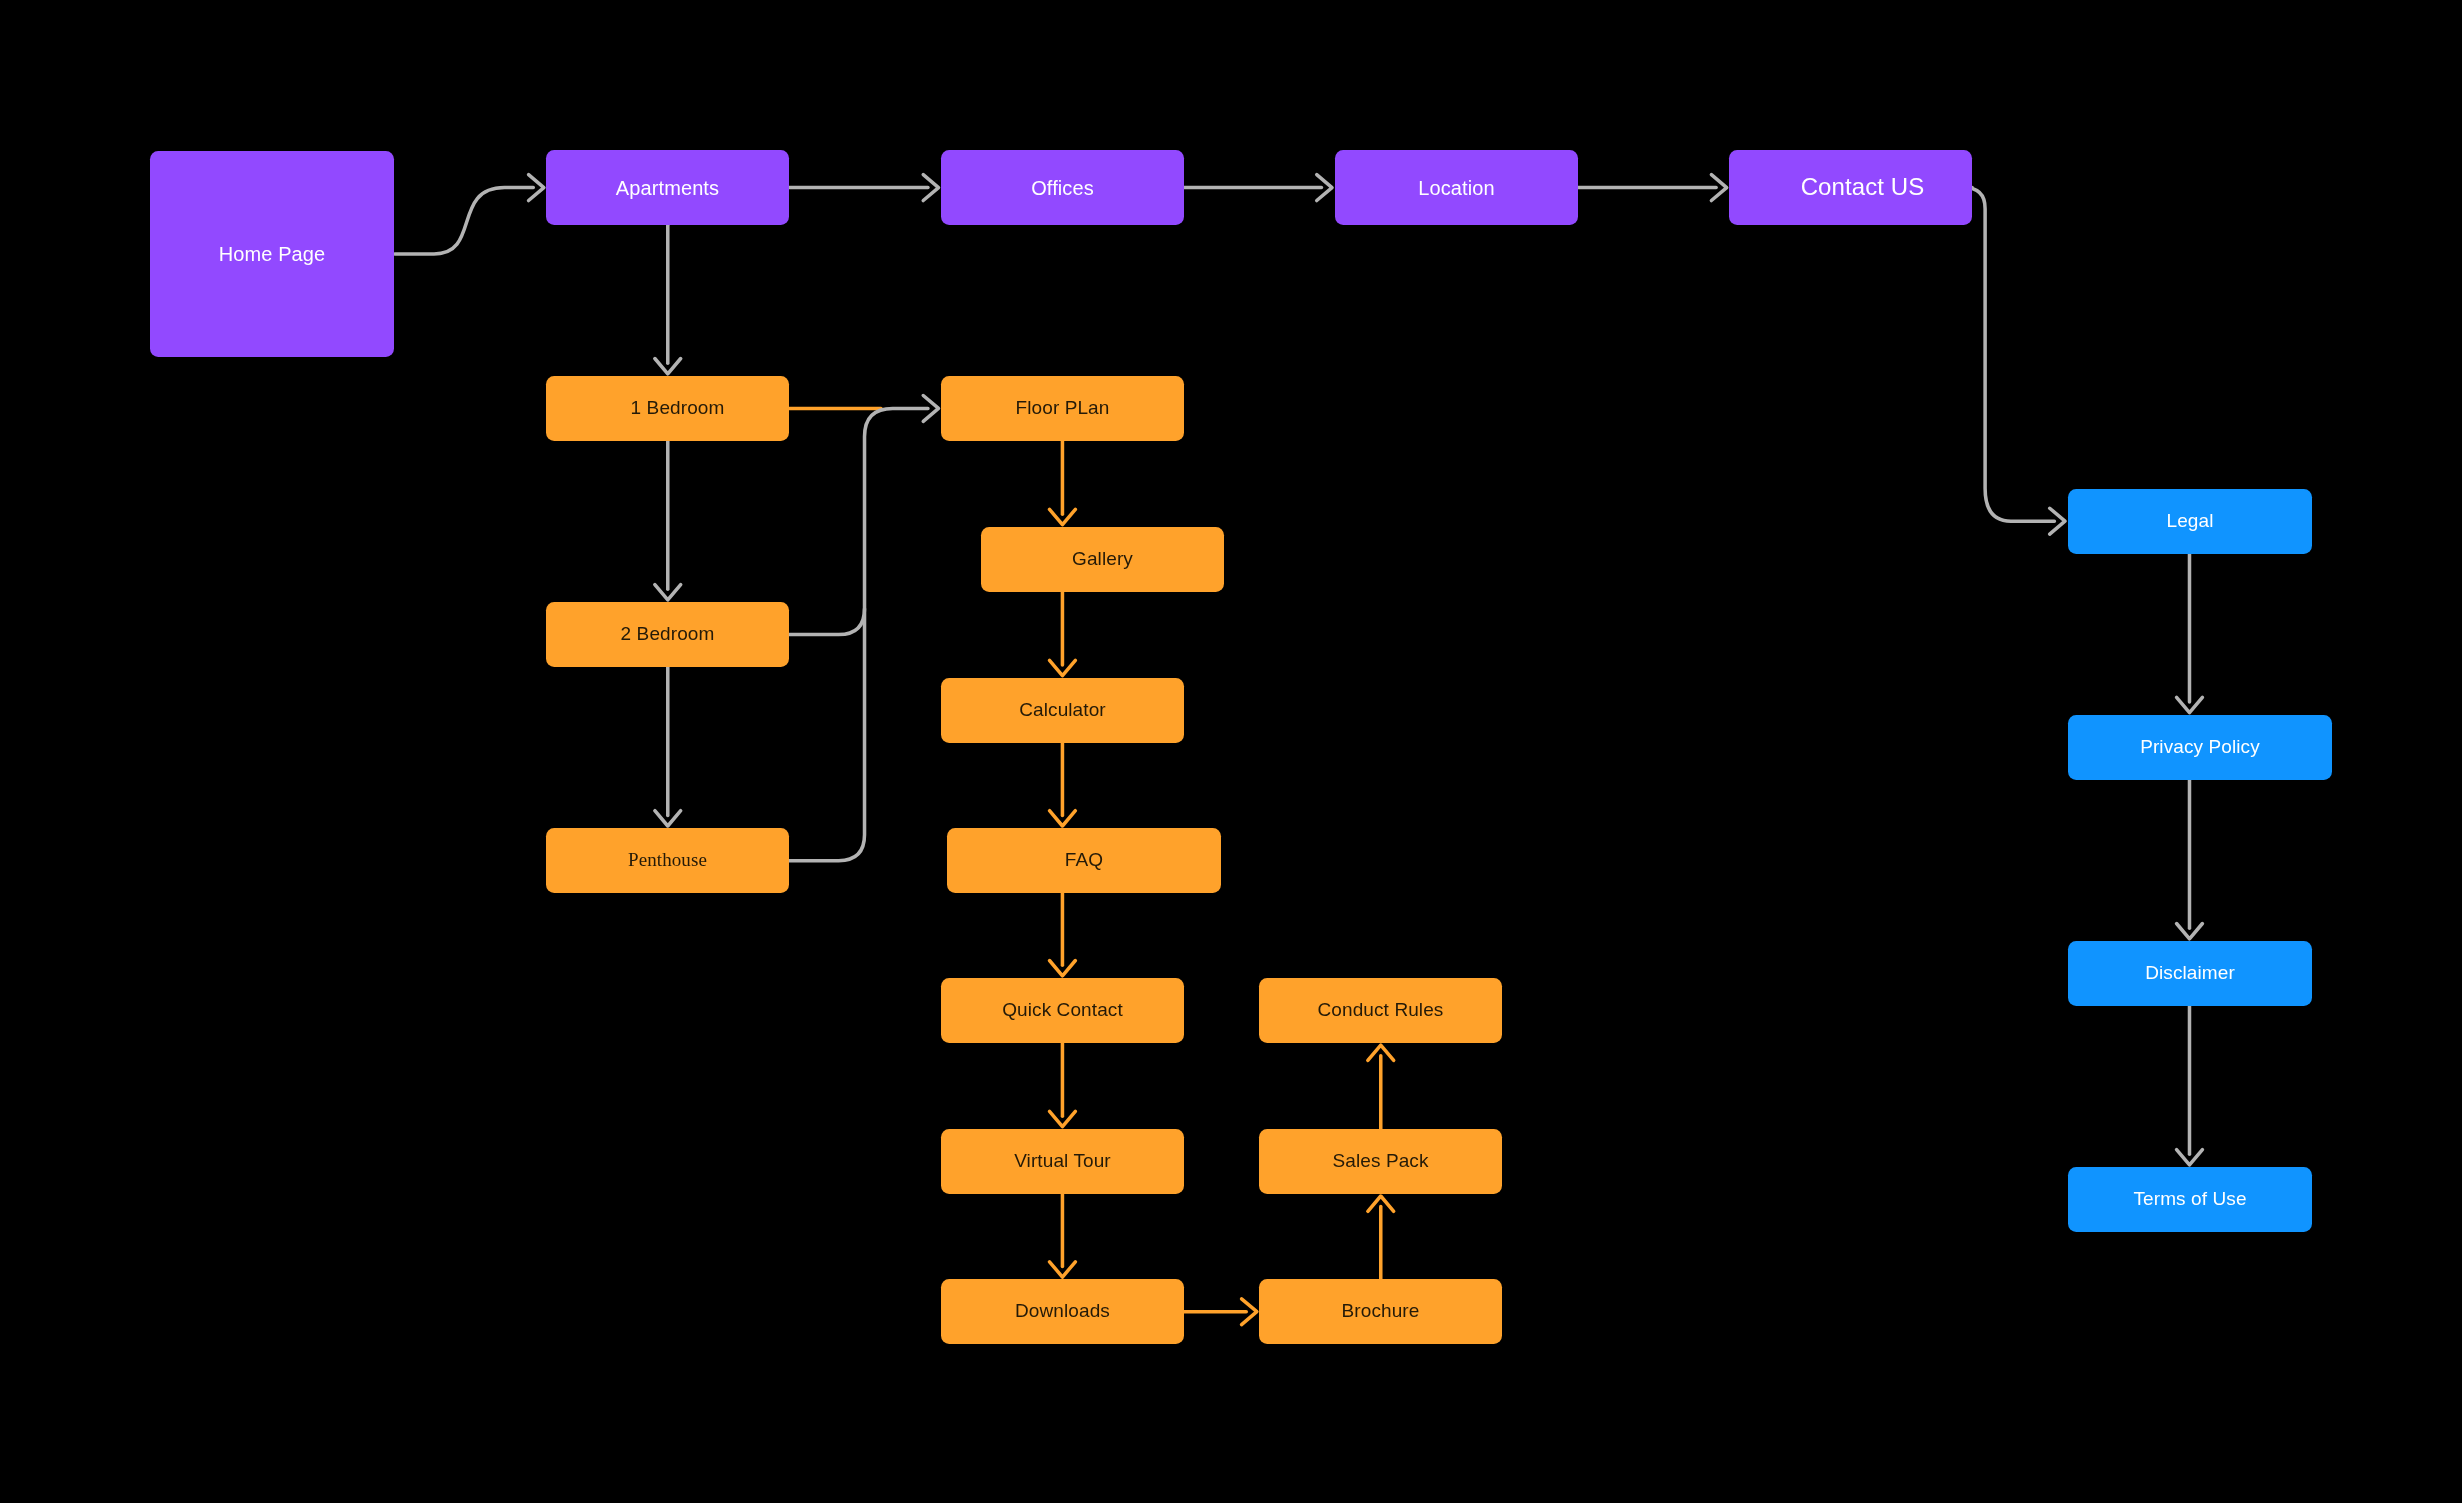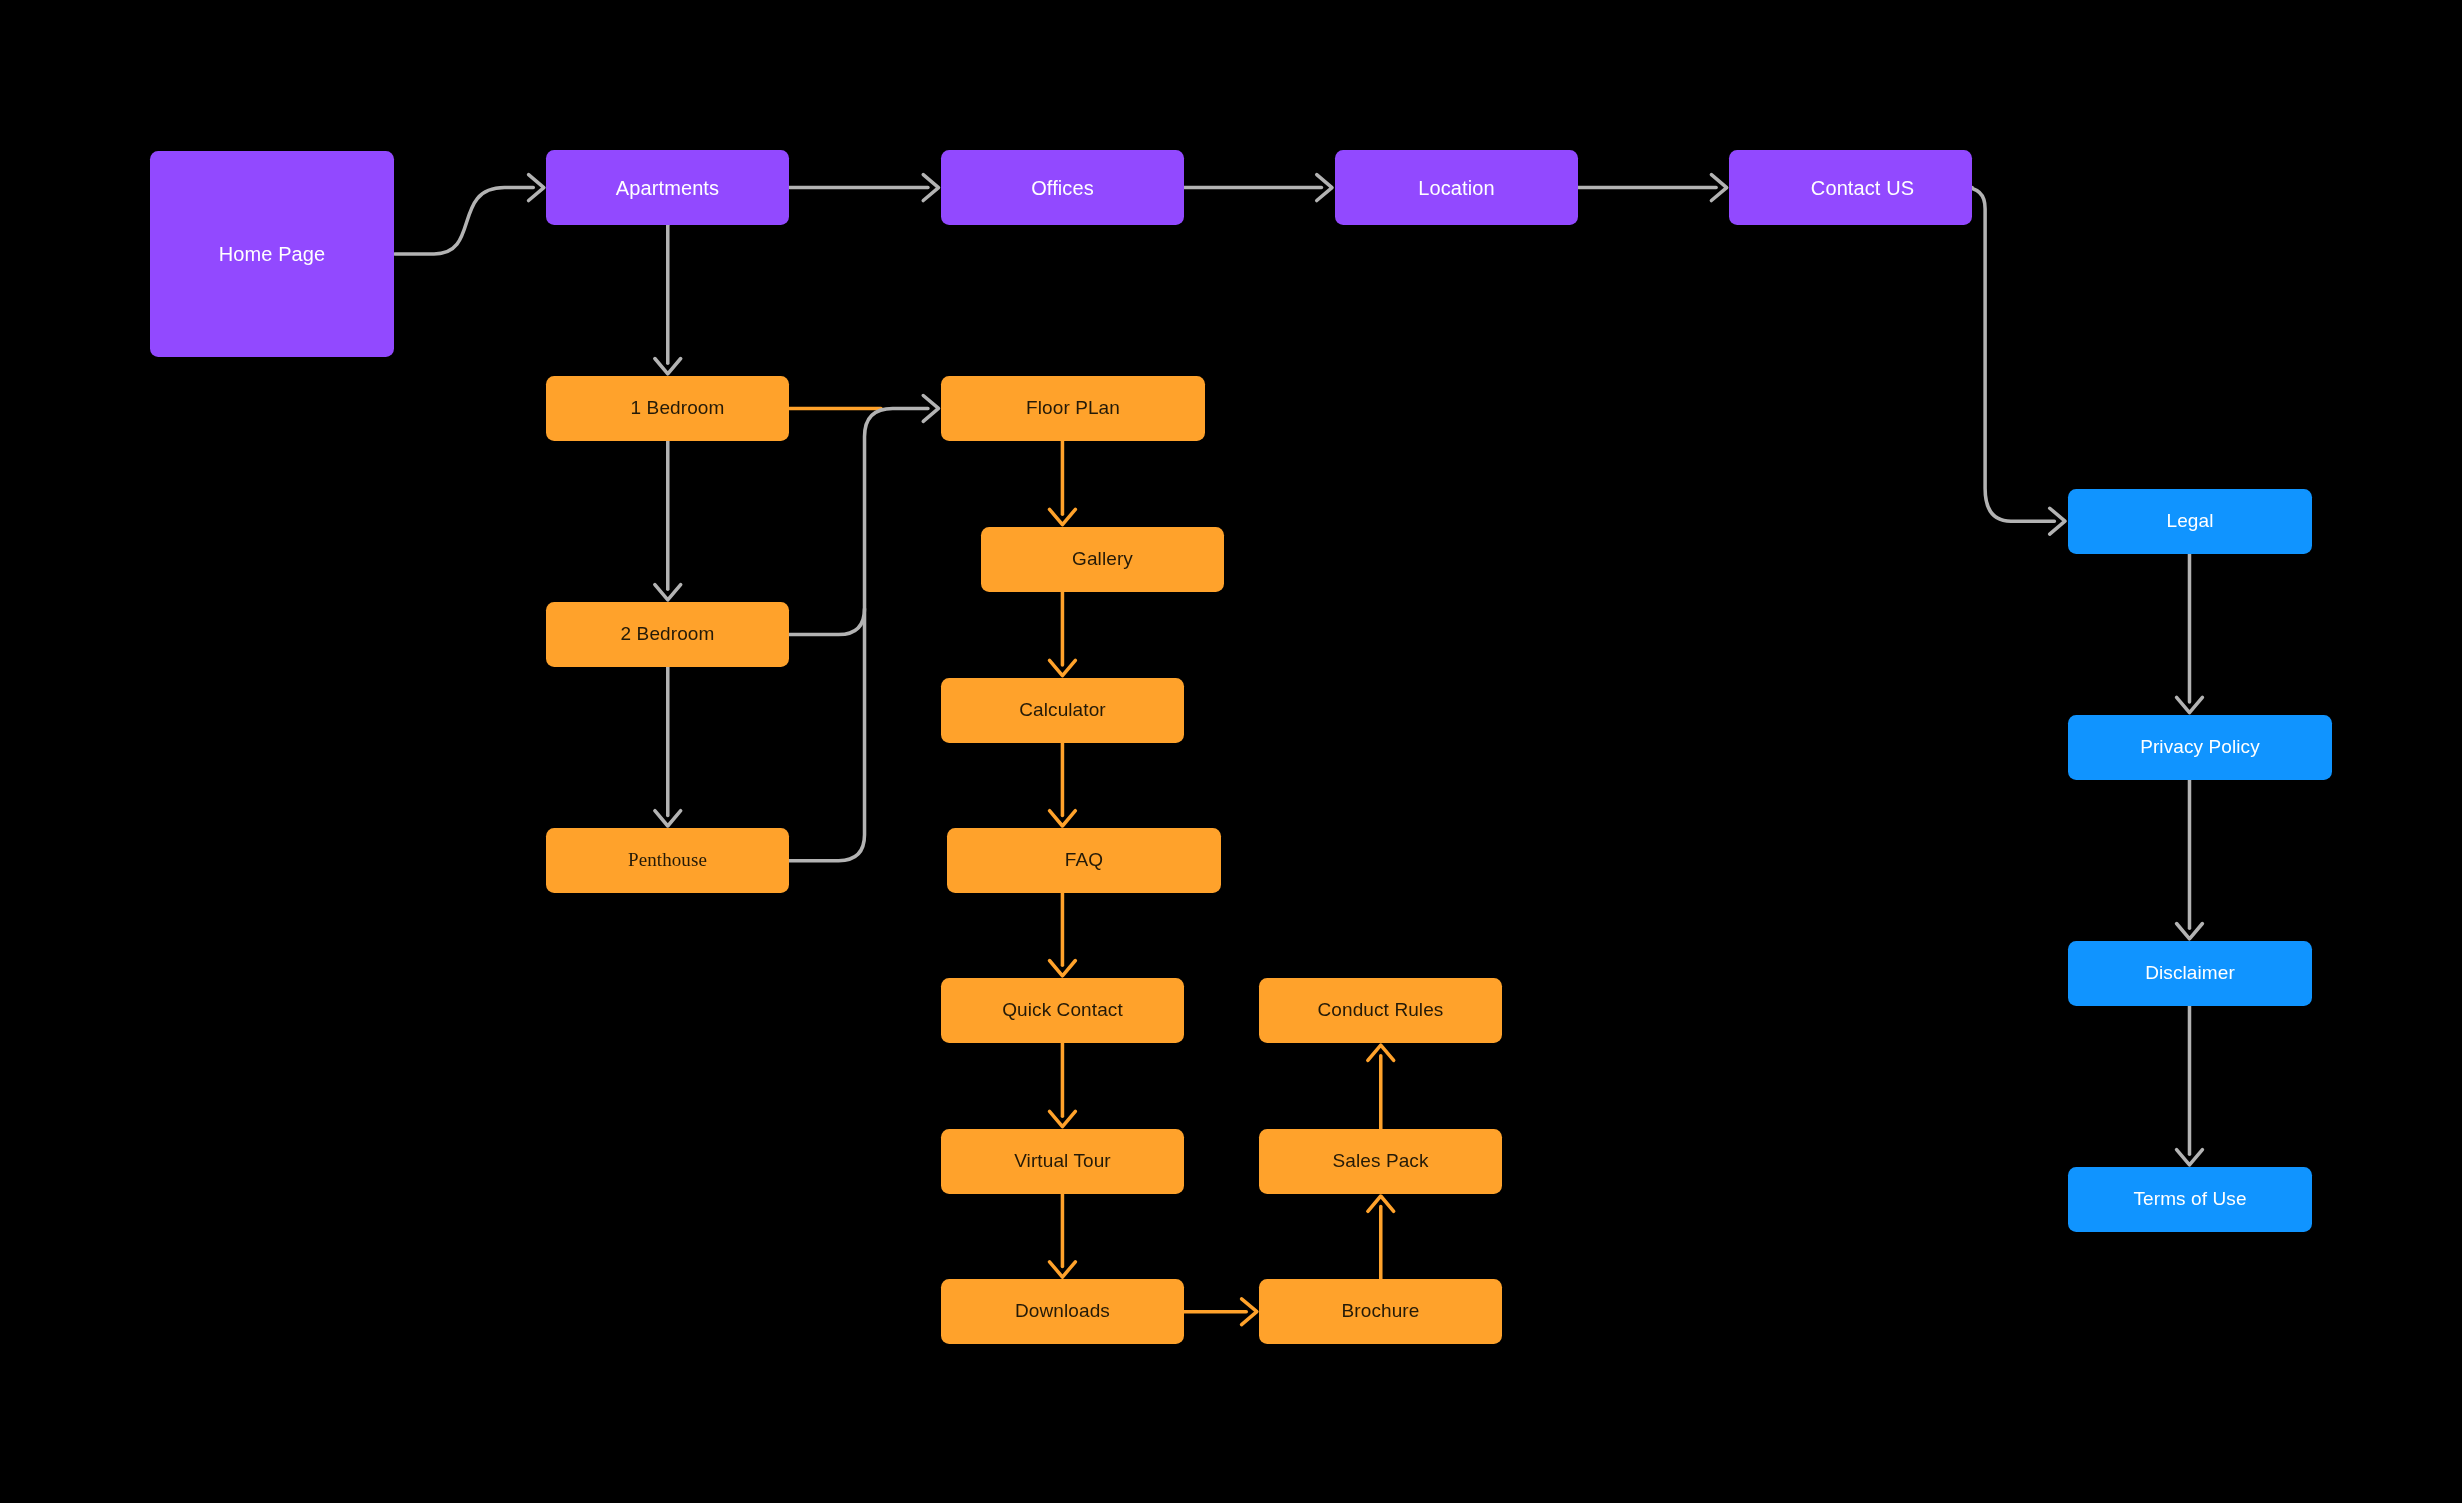--- a/index.html
+++ b/index.html
@@ -105,32 +105,32 @@
       <div class="node purple" style="left: 546px; top: 150px; width: 243px; height: 75px;">
         <span class="node-label" style="font-size: 20px;">Apartments</span>
       </div>
       <div class="node purple" style="left: 941px; top: 150px; width: 243px; height: 75px;">
         <span class="node-label" style="font-size: 20px;">Offices</span>
       </div>
       <div class="node purple" style="left: 1335px; top: 150px; width: 243px; height: 75px;">
         <span class="node-label" style="font-size: 20px;">Location</span>
       </div>
       <div class="node purple" style="left: 1729px; top: 150px; width: 243px; height: 75px;">
-        <span class="node-label" style="font-size: 20px; margin-left: 24px;">Contact US</span>
+        <span class="node-label" style="font-size: 24px; margin-left: 24px;">Contact US</span>
       </div>
       <div class="node orange" style="left: 546px; top: 376px; width: 243px; height: 65px; padding-left: 20px;">
         <span class="node-label" style="font-size: 19px;">1 Bedroom</span>
       </div>
       <div class="node orange" style="left: 546px; top: 602px; width: 243px; height: 65px;">
         <span class="node-label" style="font-size: 19px;">2 Bedroom</span>
       </div>
       <div class="node orange" style="left: 546px; top: 828px; width: 243px; height: 65px;">
         <span class="node-label" style="font-size: 19px; font-family: Liberation Serif, serif;">Penthouse</span>
       </div>
-      <div class="node orange" style="left: 941px; top: 376px; width: 264px; height: 65px; justify-content: center;">
+      <div class="node orange" style="left: 941px; top: 376px; width: 243px; height: 65px; justify-content: center;">
         <span class="node-label" style="font-size: 19px;">Floor PLan</span>
       </div>
       <div class="node orange" style="left: 941px; top: 527px; width: 243px; height: 65px; margin-left: 40px;">
         <span class="node-label" style="font-size: 19px;">Gallery</span>
       </div>
       <div class="node orange" style="left: 941px; top: 678px; width: 243px; height: 65px;">
         <span class="node-label" style="font-size: 19px;">Calculator</span>
       </div>
       <div class="node orange" style="left: 947px; top: 828px; width: 274px; height: 65px;">
         <span class="node-label" style="font-size: 19px;">FAQ</span>

